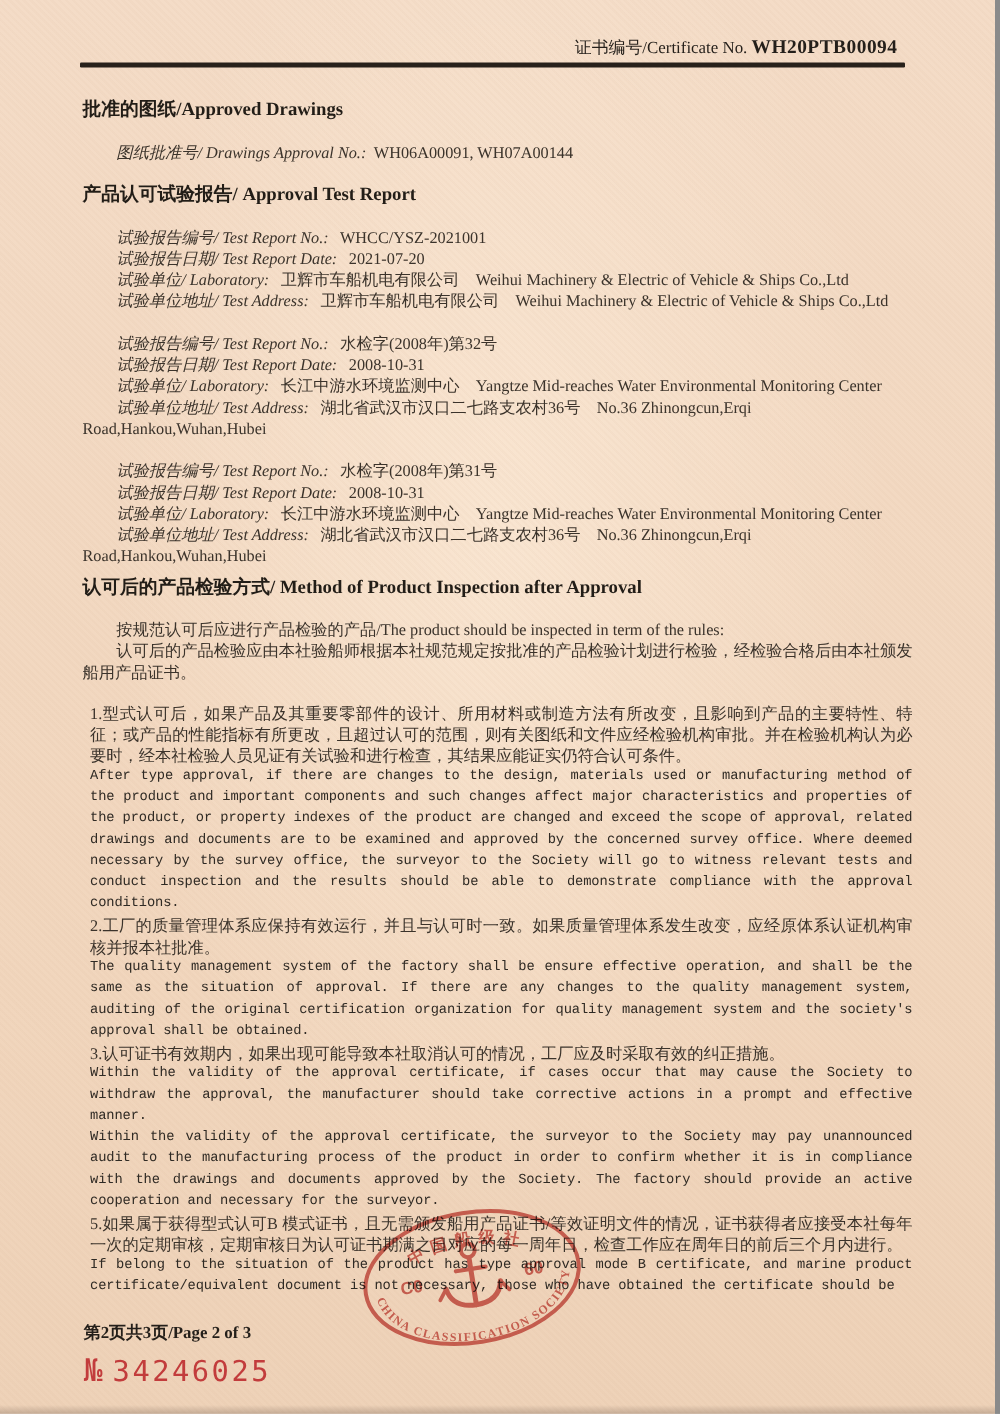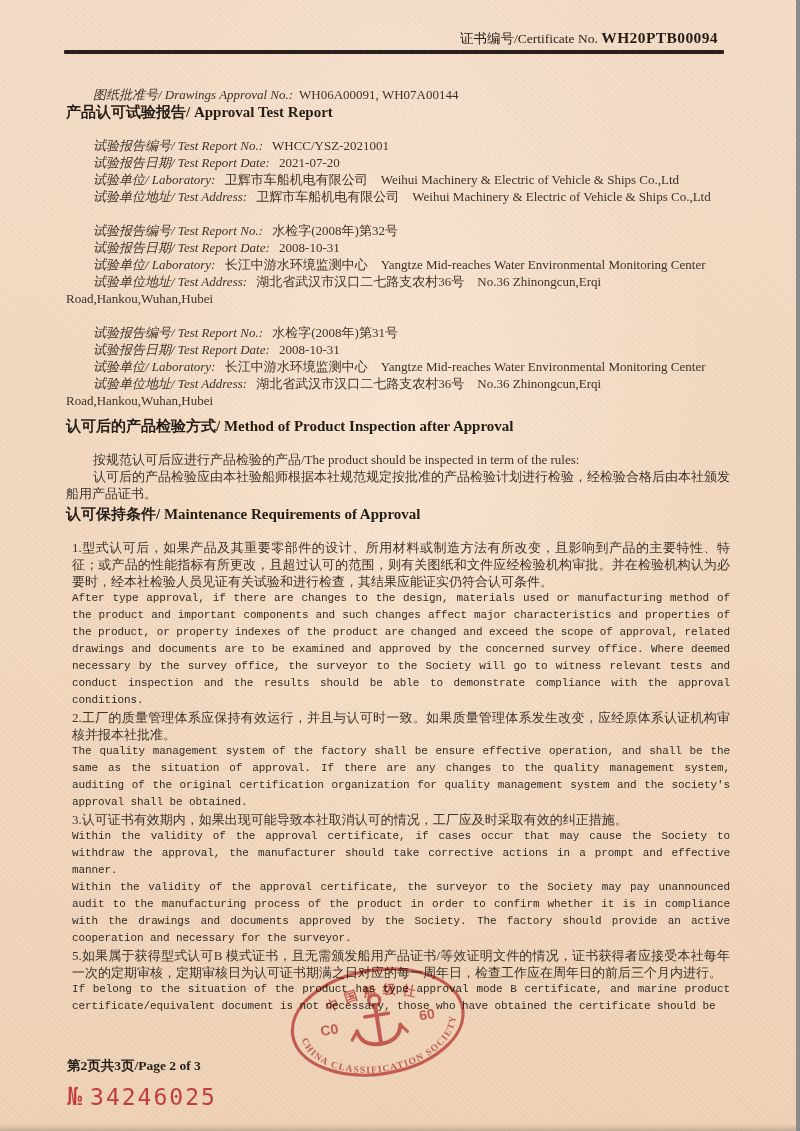--- a/index.html
+++ b/index.html
@@ -30,21 +30,21 @@
   .header-rule{
     position:absolute;left:64px;top:50px;width:660px;height:4px;
     background:#28211b;border-radius:1px;
   }
   .content{
     position:absolute;left:66px;top:70px;width:664px;
     font-size:13px;line-height:17px;
   }
   .sec-title{font-weight:bold;font-size:15px;color:#221d17;}
   .mt8{margin-top:17px}.mt10{margin-top:10px}.mt14{margin-top:4px}
-  .mt16{margin-top:16px}.mt18{margin-top:1px}
+  .mt16{margin-top:16px}.mt18{margin-top:18px}
   .rl{white-space:pre-wrap;}
   .rl .lbl{margin-right:6px;font-style:italic;}
   .report{margin-bottom:9px;}
   .indent{padding-left:27px;}
   .cnp-first{text-indent:27px;text-align:justify;}
   .tw{
     font-family:"Liberation Mono","DejaVu Sans Mono",monospace;
     font-size:11px;letter-spacing:-.1px;line-height:17px;
     text-align:justify;color:#2f2a24;padding-left:6px;
   }
@@ -68,20 +68,21 @@
 </head>
 <body>
 
 <div class="page">
 
   <div class="cert-header"><span>证书编号/Certificate No. </span><span class="cert-no">WH20PTB00094</span></div>
   <div class="header-rule"></div>
 
   <div class="content">
 
+    <div class="sec-title mt10">批准的图纸/Approved Drawings</div>
 
     <div class="rl indent mt16"><span class="lbl">图纸批准号/ Drawings Approval No.:</span><span class="val">WH06A00091, WH07A00144</span></div>
 
     <div class="sec-title mt18">产品认可试验报告/ Approval Test Report</div>
 
     <div class="report indent mt16">
       <div class="rl"><span class="lbl">试验报告编号/ Test Report No.:</span> <span>WHCC/YSZ-2021001</span></div>
       <div class="rl"><span class="lbl">试验报告日期/ Test Report Date:</span> <span>2021-07-20</span></div>
       <div class="rl"><span class="lbl">试验单位/ Laboratory:</span> <span>卫辉市车船机电有限公司    Weihui Machinery &amp; Electric of Vehicle &amp; Ships Co.,Ltd</span></div>
       <div class="rl"><span class="lbl">试验单位地址/ Test Address:</span> <span>卫辉市车船机电有限公司    Weihui Machinery &amp; Electric of Vehicle &amp; Ships Co.,Ltd</span></div>
@@ -101,21 +102,20 @@
       <div class="rl indent"><span class="lbl">试验单位/ Laboratory:</span> <span>长江中游水环境监测中心    Yangtze Mid-reaches Water Environmental Monitoring Center</span></div>
       <div class="rl indent"><span class="lbl">试验单位地址/ Test Address:</span> <span>湖北省武汉市汉口二七路支农村36号    No.36 Zhinongcun,Erqi</span></div>
       <div class="rl">Road,Hankou,Wuhan,Hubei</div>
     </div>
 
     <div class="sec-title mt14">认可后的产品检验方式/ Method of Product Inspection after Approval</div>
 
     <div class="indent mt16">按规范认可后应进行产品检验的产品/The product should be inspected in term of the rules:</div>
     <div class="cnp-first">认可后的产品检验应由本社验船师根据本社规范规定按批准的产品检验计划进行检验，经检验合格后由本社颁发船用产品证书。</div>
 
-    <div class="sec-title mt14">认可保持条件/ Maintenance Requirements of Approval</div>
 
     <div class="mt16">
       <div>
         <div class="mi-cn">1.型式认可后，如果产品及其重要零部件的设计、所用材料或制造方法有所改变，且影响到产品的主要特性、特征；或产品的性能指标有所更改，且超过认可的范围，则有关图纸和文件应经检验机构审批。并在检验机构认为必要时，经本社检验人员见证有关试验和进行检查，其结果应能证实仍符合认可条件。</div>
         <div class="tw">After type approval, if there are changes to the design, materials used or manufacturing method of the product and important components and such changes affect major characteristics and properties of the product, or property indexes of the product are changed and exceed the scope of approval, related drawings and documents are to be examined and approved by the concerned survey office. Where deemed necessary by the survey office, the surveyor to the Society will go to witness relevant tests and conduct inspection and the results should be able to demonstrate compliance with the approval conditions.</div>
       </div>
       <div>
         <div class="mi-cn">2.工厂的质量管理体系应保持有效运行，并且与认可时一致。如果质量管理体系发生改变，应经原体系认证机构审核并报本社批准。</div>
         <div class="tw">The quality management system of the factory shall be ensure effective operation, and shall be the same as the situation of approval. If there are any changes to the quality management system, auditing of the original certification organization for quality management system and the society's approval shall be obtained.</div>
       </div>

